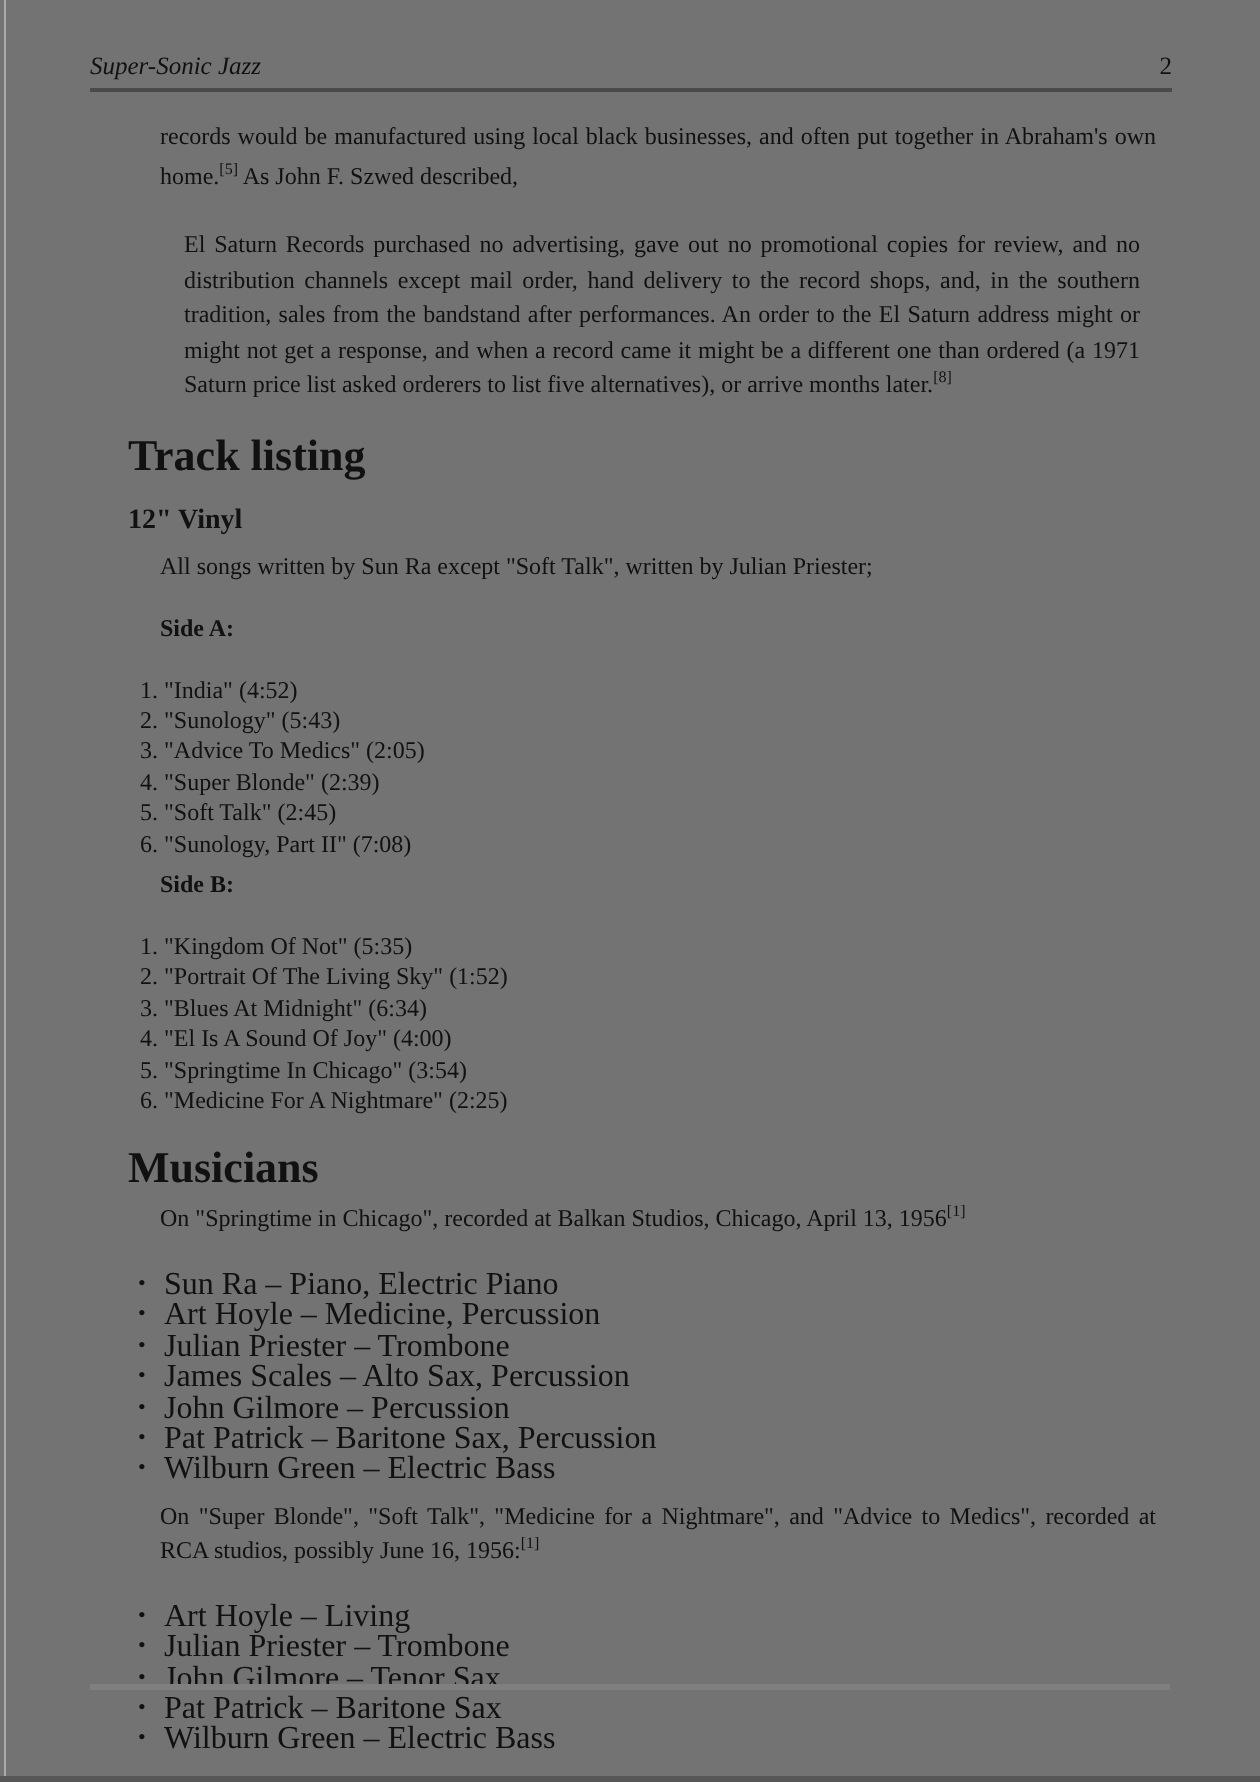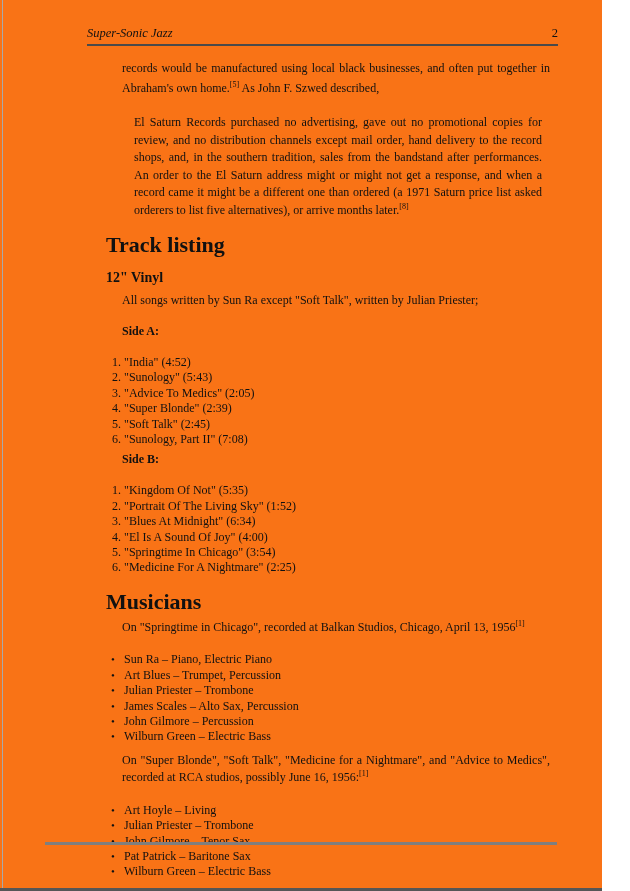--- a/index.html
+++ b/index.html
@@ -1,24 +1,23 @@
 <!DOCTYPE html>
 <html><head>
 <meta charset="utf-8">
 <style>
   html, body { margin: 0; padding: 0; background: #ffffff; }
   .page {
     position: relative;
-    width: 560px;
+    width: 630px;
     height: 891px;
-    background: #f97316;
+    background: #737373;
     overflow: hidden;
     font-family: "Liberation Serif", "DejaVu Serif", serif;
     color: #111111;
-    padding-left: 42px;
   }
   
   .page-edge-left {
     position: absolute; left: 2px; top: 0; bottom: 0; width: 1px;
     background: #a9a9a9;
   }
   .page-edge-bottom {
     position: absolute; left: 0; right: 0; bottom: 0; height: 3px;
     background: #565656;
   }
@@ -69,21 +68,21 @@
     font-size: 12px;
     line-height: 15.4px;
   }
   ul.musician-list {
     margin: 3px 0 0 0;
     padding-left: 18px;
     list-style: none;
   }
   ul.musician-list li {
     position: relative;
-    font-size: 12px;
+    font-size: 16px;
     line-height: 15.4px;
   }
   ul.musician-list li::before {
     content: "\2022";
     position: absolute;
     left: -13px;
     top: 0;
     font-size: 11px;
   }
   .session-intro { margin-top: 7px; line-height: 17.5px; }
@@ -135,24 +134,25 @@
       <li>"El Is A Sound Of Joy" (4:00)</li>
       <li>"Springtime In Chicago" (3:54)</li>
       <li>"Medicine For A Nightmare" (2:25)</li>
     </ol>
 
     <h2>Musicians</h2>
 
     <p class="para session-intro"><span>On "Springtime in Chicago", recorded at Balkan Studios, Chicago, April 13, 1956</span><sup class="fnref">[1]</sup></p>
     <ul class="musician-list">
       <li>Sun Ra – Piano, Electric Piano</li>
-      <li>Art Blues – Trumpet, Percussion</li>
+      <li>Art Hoyle – Medicine, Percussion</li>
       <li>Julian Priester – Trombone</li>
       <li>James Scales – Alto Sax, Percussion</li>
       <li>John Gilmore – Percussion</li>
+      <li>Pat Patrick – Baritone Sax, Percussion</li>
       <li>Wilburn Green – Electric Bass</li>
     </ul>
 
     <p class="para justify session-intro"><span>On "Super Blonde", "Soft Talk", "Medicine for a Nightmare", and "Advice to Medics", recorded at RCA studios, possibly June 16, 1956:</span><sup class="fnref">[1]</sup></p>
     <ul class="musician-list">
       <li>Art Hoyle – Living</li>
       <li>Julian Priester – Trombone</li>
       <li>John Gilmore – Tenor Sax</li>
       <li>Pat Patrick – Baritone Sax</li>
       <li>Wilburn Green – Electric Bass</li>

